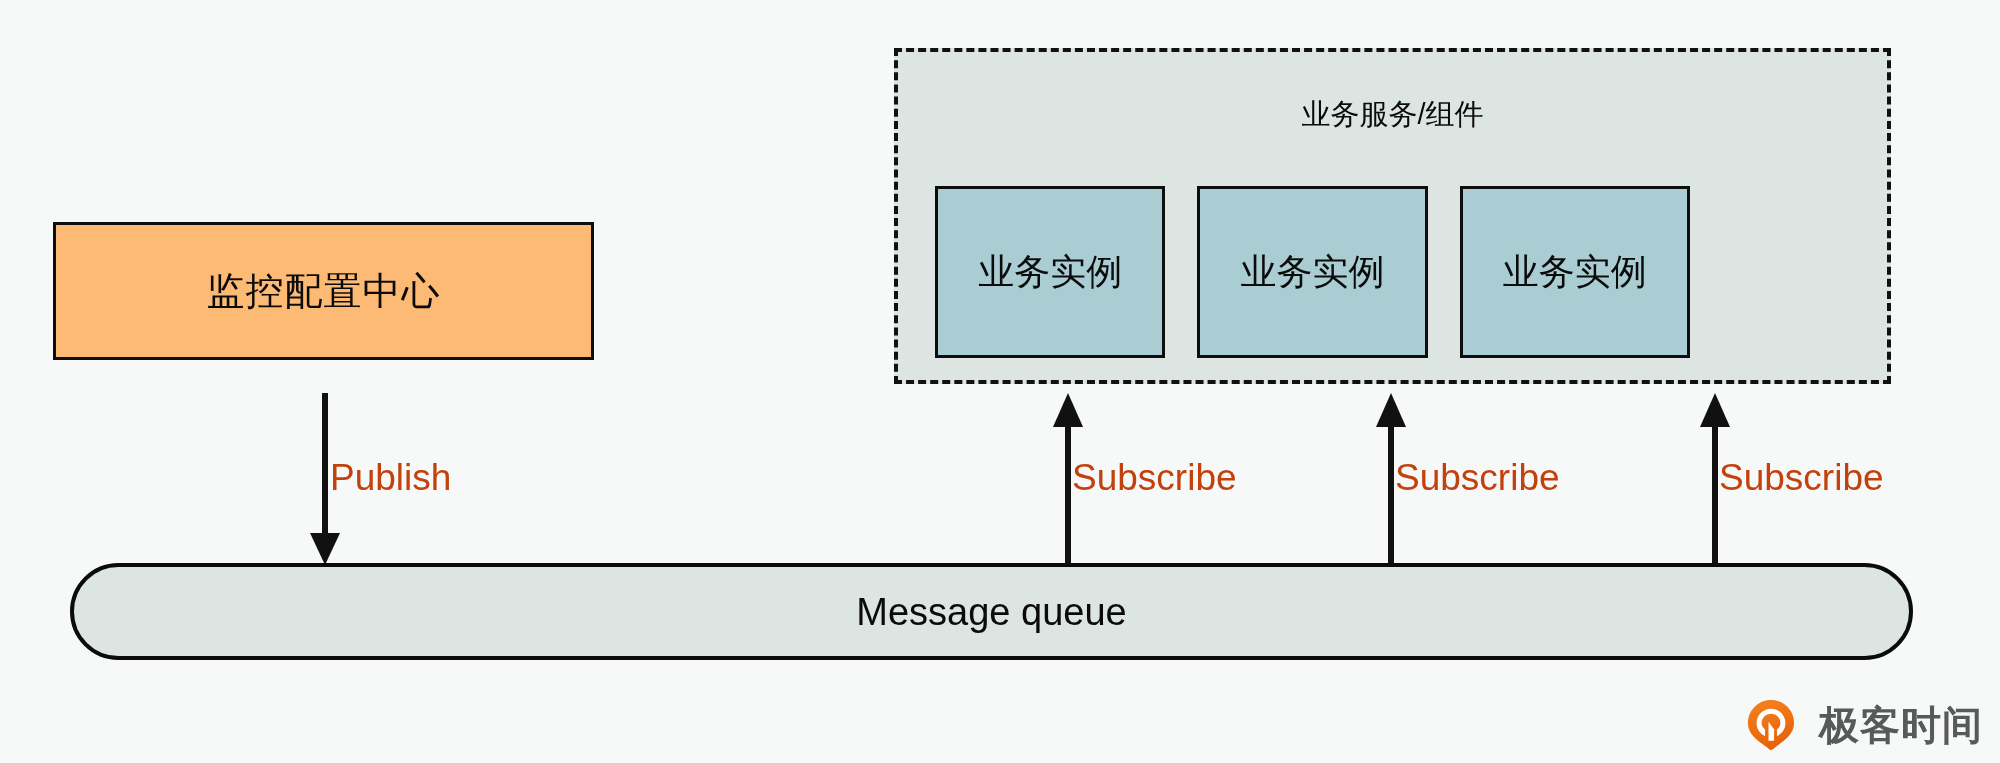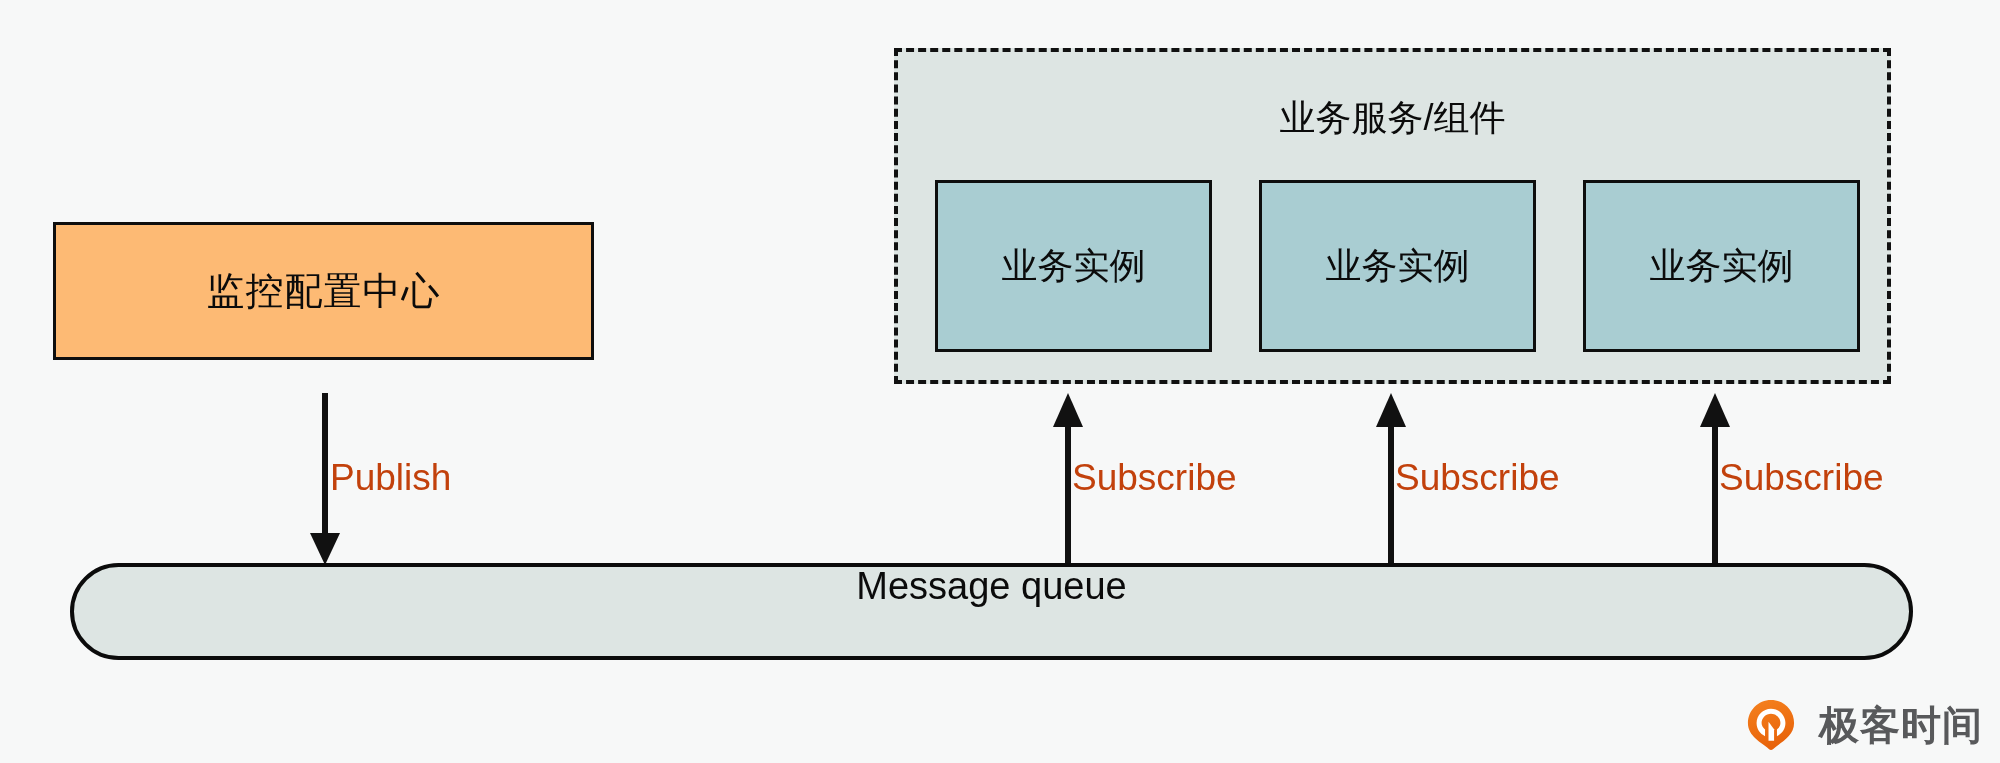--- a/index.html
+++ b/index.html
@@ -50,31 +50,31 @@
     background: #dde5e3;
     border: 4px dashed #111111;
     box-sizing: border-box;
   }
   .group-title {
     position: absolute;
     left: 0;
     top: 48px;
     width: 100%;
     text-align: center;
-    font-size: 36px;
+    font-size: 29px;
     color: #0b0b0b;
     line-height: 1;
   }
 
   
   .instances {
     position: absolute;
     left: 37px;
-    top: 128px;
-    width: 925px;
+    top: 134px;
+    width: 755px;
     height: 172px;
     display: flex;
     justify-content: space-between;
     gap: 32px;
   }
   .instance-box {
     width: 277px;
     height: 172px;
     background: #a9cdd2;
     border: 3px solid #0e0e0e;
@@ -94,21 +94,21 @@
     position: absolute;
     left: 70px;
     top: 563px;
     width: 1843px;
     height: 97px;
     background: #dde5e3;
     border: 4px solid #0b0b0b;
     border-radius: 50px;
     box-sizing: border-box;
     display: flex;
-    align-items: flex-start;
+    align-items: center;
     justify-content: center;
   }
   .message-queue .label {
     font-size: 38px;
     color: #0b0b0b;
     line-height: 1;
   }
 
   
   .arrow {

